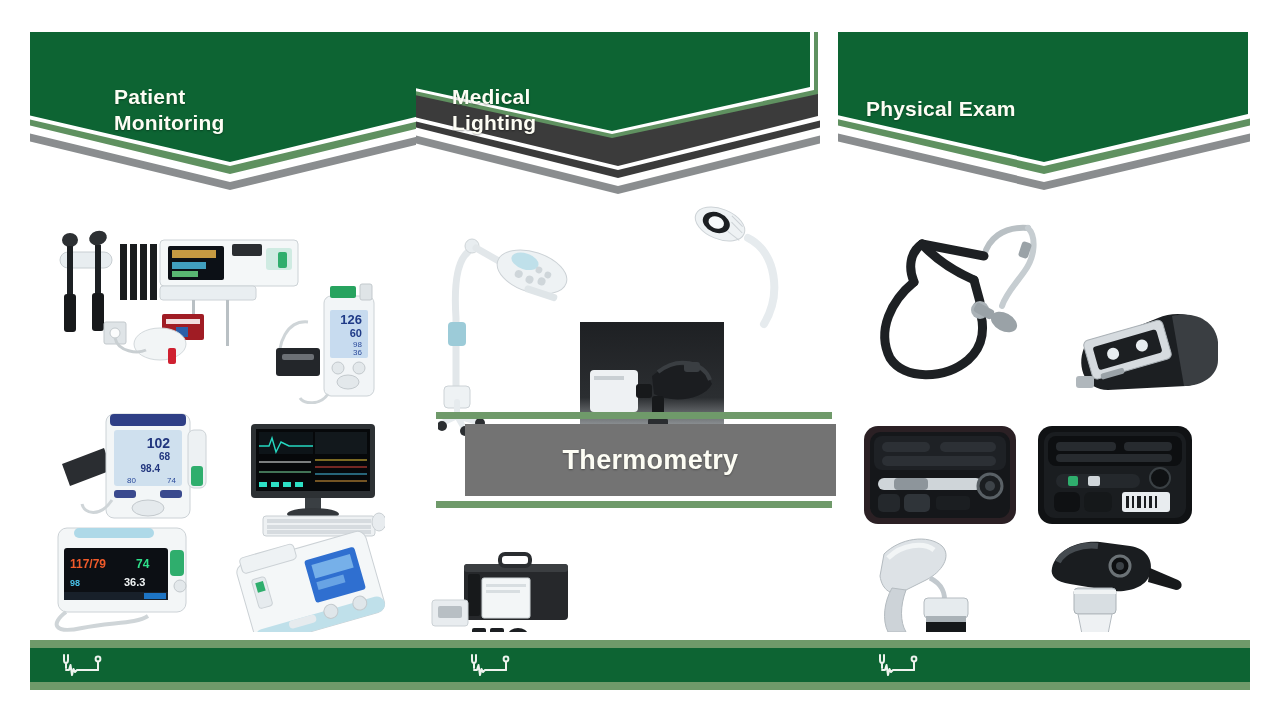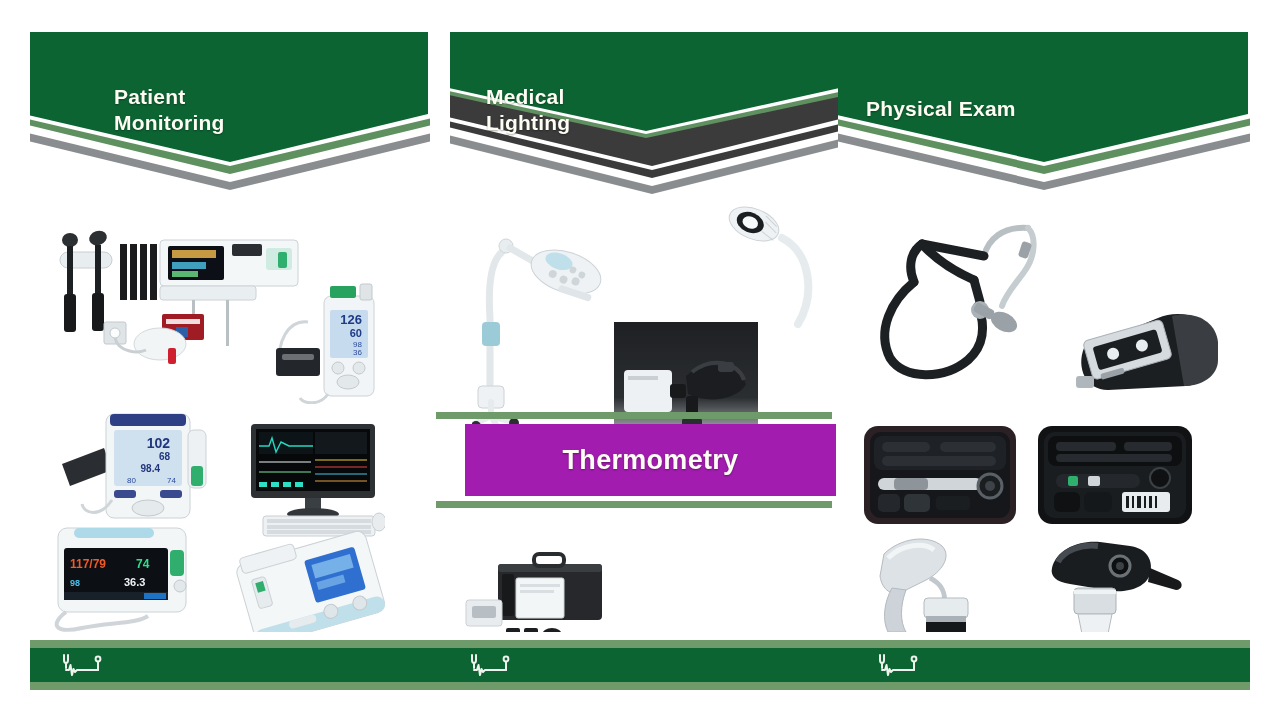--- a/index.html
+++ b/index.html
@@ -3,21 +3,21 @@
 <meta charset="utf-8">
 <style>
   html,body{margin:0;padding:0;background:#ffffff;}
   body{width:1280px;height:720px;overflow:hidden;font-family:"Liberation Sans",sans-serif;}
 
   #slide{position:relative;width:1280px;height:720px;background:#ffffff;}
 
   
   .panel{position:absolute;top:32px;height:600px;background:#ffffff;overflow:hidden;}
   .panel-left  {left:30px;  width:400px;}
-  .panel-mid   {left:450px; width:404px;text-decoration:underline;}
+  .panel-mid   {left:416px; width:404px;text-decoration:underline;}
   .panel-right {left:838px; width:412px;}
 
   
   .chev-wrap{position:absolute;top:0;left:0;width:100%;height:170px;overflow:hidden;}
   .chev-wrap svg{display:block;width:100%;height:100%;}
 
   .chev-title{
     position:absolute;z-index:6;
     color:#fdfdf4;
     font-weight:bold;
@@ -31,21 +31,21 @@
   .t-mid  {left:36px; top:52px;}
   .t-right{left:28px; top:64px;}
 
   
   .subbanner{position:absolute;left:432px;top:412px;width:404px;height:96px;z-index:7;}
   .subbanner .rule{position:absolute;left:4px;right:4px;height:7px;background:#6f9a6a;}
   .subbanner .rule.top{top:0;}
   .subbanner .rule.bot{bottom:0;}
   .subbanner .plate{
     position:absolute;left:0;right:0;top:12px;bottom:12px;
-    background:#a21caf;
+    background:#737373;
     display:flex;align-items:center;justify-content:center;margin-left:33px;
   }
   .subbanner .plate span{
     color:#fdfdf4;font-weight:bold;font-size:27px;letter-spacing:.3px;
     text-shadow:0 1px 2px rgba(0,0,0,.35);
   }
 
   
   .footer{position:absolute;left:30px;top:640px;width:1220px;height:50px;}
   .footer .band{position:absolute;left:0;right:0;top:8px;height:34px;background:#0d6433;}

